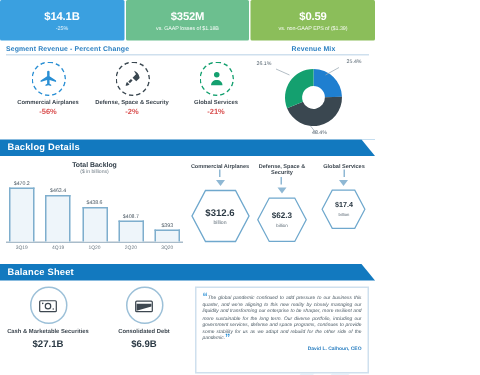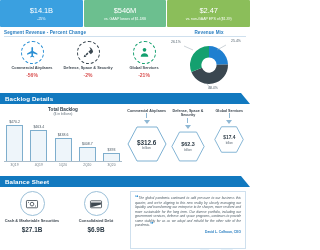--- a/index.html
+++ b/index.html
@@ -28,21 +28,21 @@
     flex-direction: column;
     align-items: center;
     justify-content: center;
     color: #ffffff;
     text-align: center;
     padding: 1px 1px;
     border-radius: 1px;
   }
   .kpi-value {
     font-size: 7.5px;
-    font-weight: normal;
+    font-weight: bold;
     line-height: 9px;
     letter-spacing: -0.1px;
   }
   .kpi-sub {
     font-size: 3.6px;
     line-height: 5px;
     margin-top: 2px;
     opacity: 0.95;
     letter-spacing: -0.05px;
   }
@@ -336,25 +336,25 @@
 <body>
 
 <div id="page">
 
   <div class="kpi-row">
     <div class="kpi-card" style="background:#3aa0e0">
       <div class="kpi-value">$14.1B</div>
       <div class="kpi-sub">-25%</div>
     </div>
     <div class="kpi-card" style="background:#6cbf8f">
-      <div class="kpi-value">$546M</div>
+      <div class="kpi-value">$352M</div>
       <div class="kpi-sub">vs. GAAP losses of $1.18B</div>
     </div>
     <div class="kpi-card" style="background:#8bbe5a">
-      <div class="kpi-value">$2.47</div>
+      <div class="kpi-value">$0.59</div>
       <div class="kpi-sub">vs. non-GAAP EPS of ($1.39)</div>
     </div>
   </div>
 
   <div class="seg-block">
 
     <div class="seg-left">
       <div class="sec-label">Segment Revenue - Percent Change</div>
 
       <div class="seg-icons">

